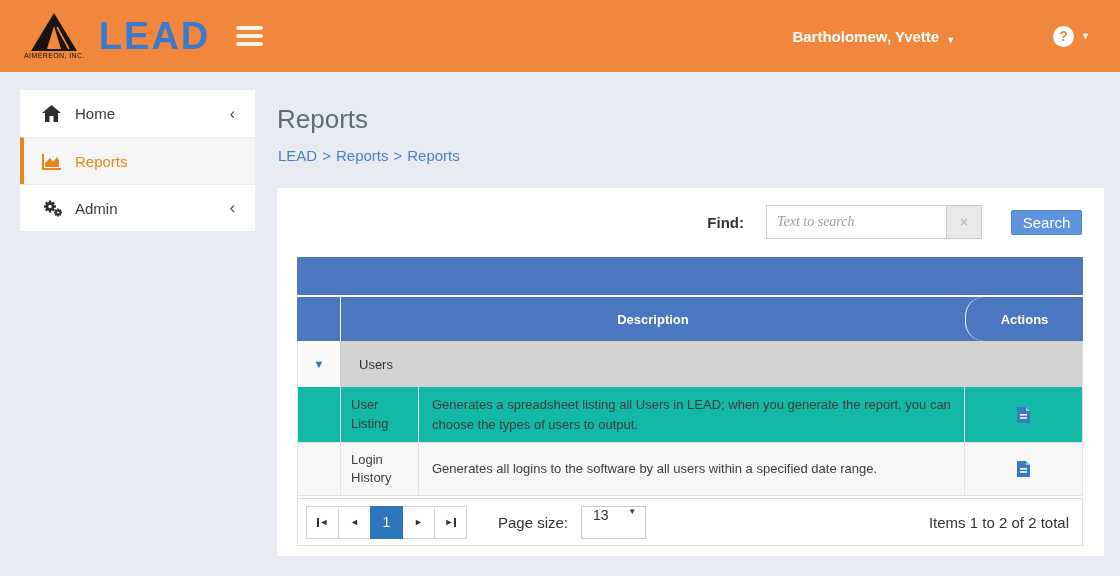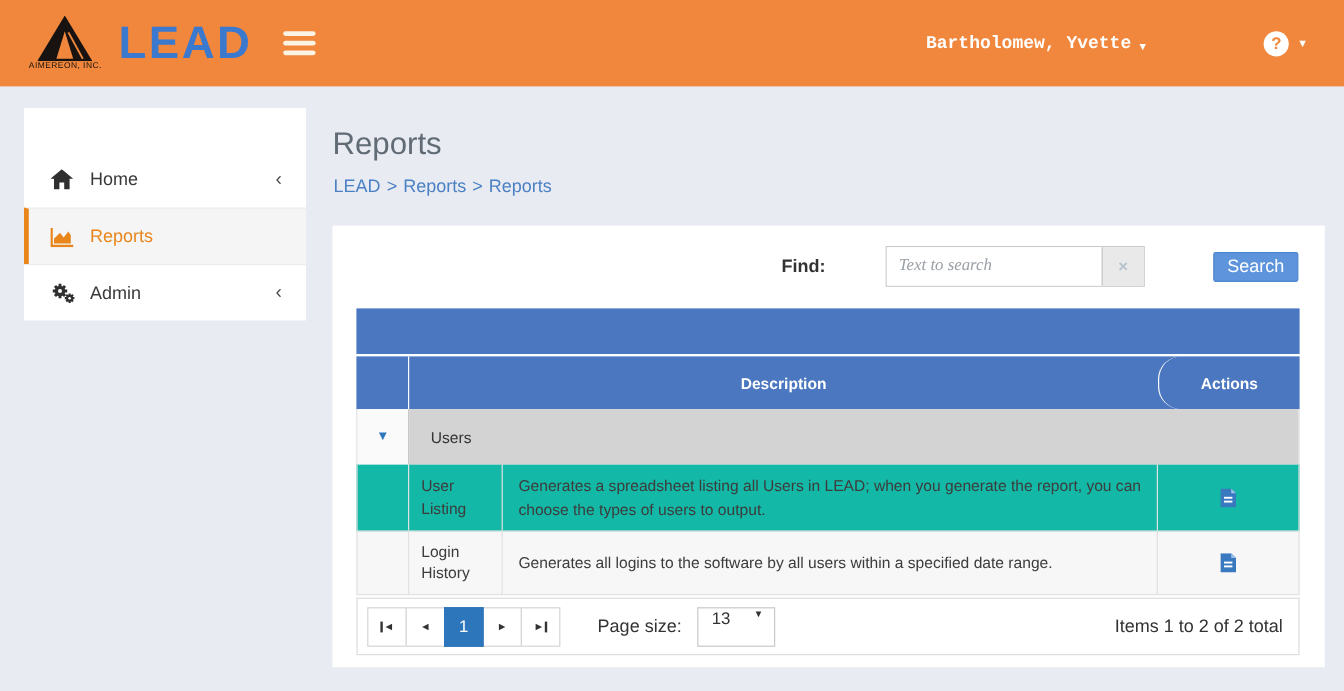--- a/index.html
+++ b/index.html
@@ -16,53 +16,53 @@
   }
   .logo-mark { display:flex; flex-direction:column; align-items:center; cursor:pointer; }
   .logo-caption { font-size:7px; color:#15100b; letter-spacing:.4px; margin-top:1px; white-space:nowrap; }
   .wordmark {
     margin-left:14px; font-size:38px; font-weight:800; color:#3B79CF;
     letter-spacing:2px; line-height:72px; user-select:none;
   }
   .hamburger { margin-left:24px; display:flex; flex-direction:column; gap:4px; cursor:pointer; padding:6px 2px; }
   .hamburger span { display:block; width:27px; height:4px; border-radius:2px; background:#FBF3E4; }
   .header-spacer { flex:1; }
-  .user-menu { display:flex; align-items:flex-end; cursor:pointer; color:#fff;font-family:Liberation Mono, monospace; }
+  .user-menu { display:flex; align-items:flex-end; cursor:pointer; color:#fff; }
   .user-name { font-size:15px; font-weight:700; }
   .user-caret, .help-caret { font-size:9px; color:#fff; margin-left:7px; }
   .help-menu { display:flex; align-items:center; margin-left:98px; cursor:pointer; }
   .help-circle {
     width:21px; height:21px; border-radius:50%; background:#fff; color:#F0873C;
     font-size:14px; font-weight:800; display:flex; align-items:center; justify-content:center;
   }
 
   
   .sidebar { position:absolute; left:20px; top:90px; width:235px; background:#fff; }
   .side-item {
     height:47px; display:flex; align-items:center; padding:0 20px 0 22px;
     font-size:15px; color:#3a3a3a; cursor:pointer; border-top:1px solid #ededed;
   }
-  .side-item:first-child { border-top:none;margin-top:36px; }
+  .side-item:first-child { border-top:none; }
   .side-icon { width:24px; margin-right:9px; display:flex; align-items:center; }
   .side-chevron { margin-left:auto; color:#4a4a4a; font-size:16px; line-height:1; }
   .side-item.active {
     background:#f5f5f5; border-left:4px solid #E8861C; padding-left:18px; color:#E8861C;
   }
 
   
   .page-title { position:absolute; left:277px; top:104px; font-size:26px; color:#606B76; }
   .breadcrumb { position:absolute; left:278px; top:147px; font-size:15px; color:#4B80C4; }
   .crumb { cursor:pointer; }
   .crumb-sep { margin:0 5px; }
 
   
   .panel { position:absolute; left:277px; top:188px; width:827px; height:368px; background:#fff; }
 
   
-  .find-row { position:absolute; top:17px; right:22px; display:flex; align-items:center;gap:28px; }
+  .find-row { position:absolute; top:17px; right:22px; display:flex; align-items:center; }
   .find-label { font-size:15px; font-weight:700; color:#333; margin-right:22px; }
   .find-box { width:216px; height:34px; border:1px solid #c9c9c9; display:flex; background:#fff; }
   .find-input { flex:1; border:none; outline:none; padding:0 10px; font-size:14px; font-family:Liberation Serif, serif; color:#333; min-width:0; }
   .find-input::placeholder { font-style:italic; color:#9aa0a6; }
   .find-clear {
     width:35px; background:#e9e9e9; border:none; border-left:1px solid #c9c9c9;
     color:#b9c3ce; font-weight:700; font-size:14px; cursor:pointer;
   }
   .search-btn {
     margin-left:29px; width:71px; height:25px; background:#5E94DC; border:1px solid #4C86CF;

